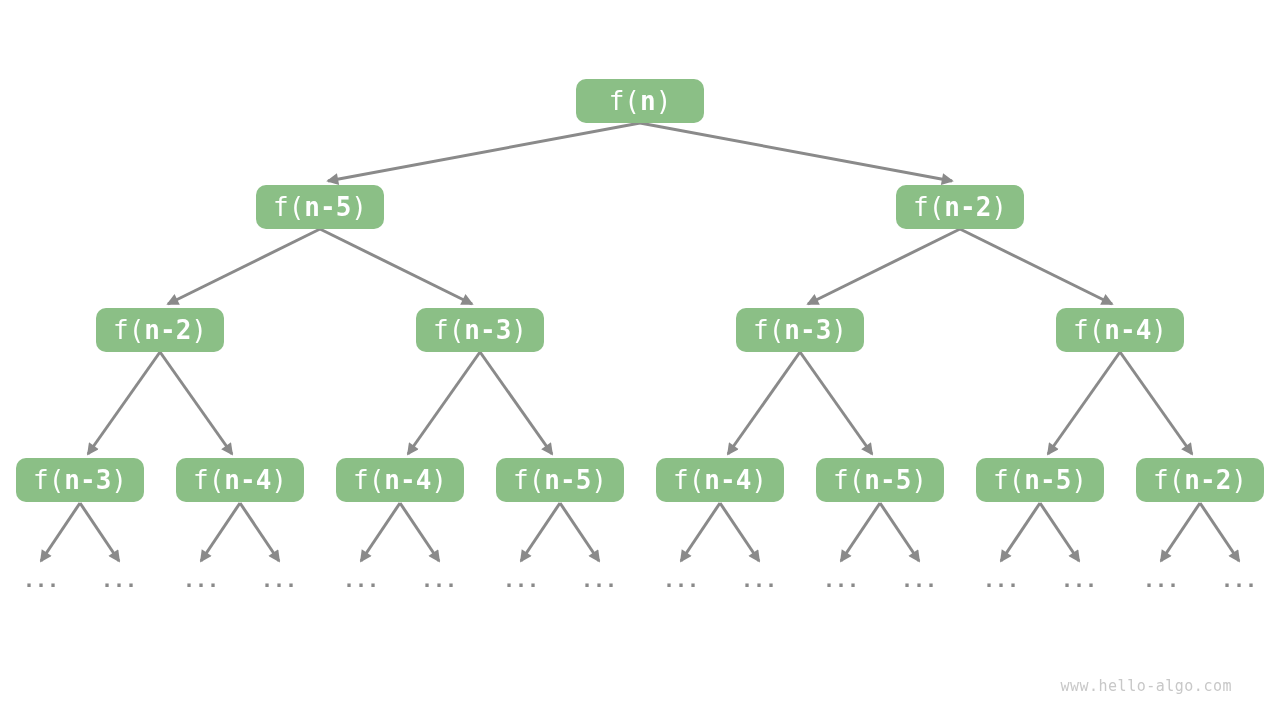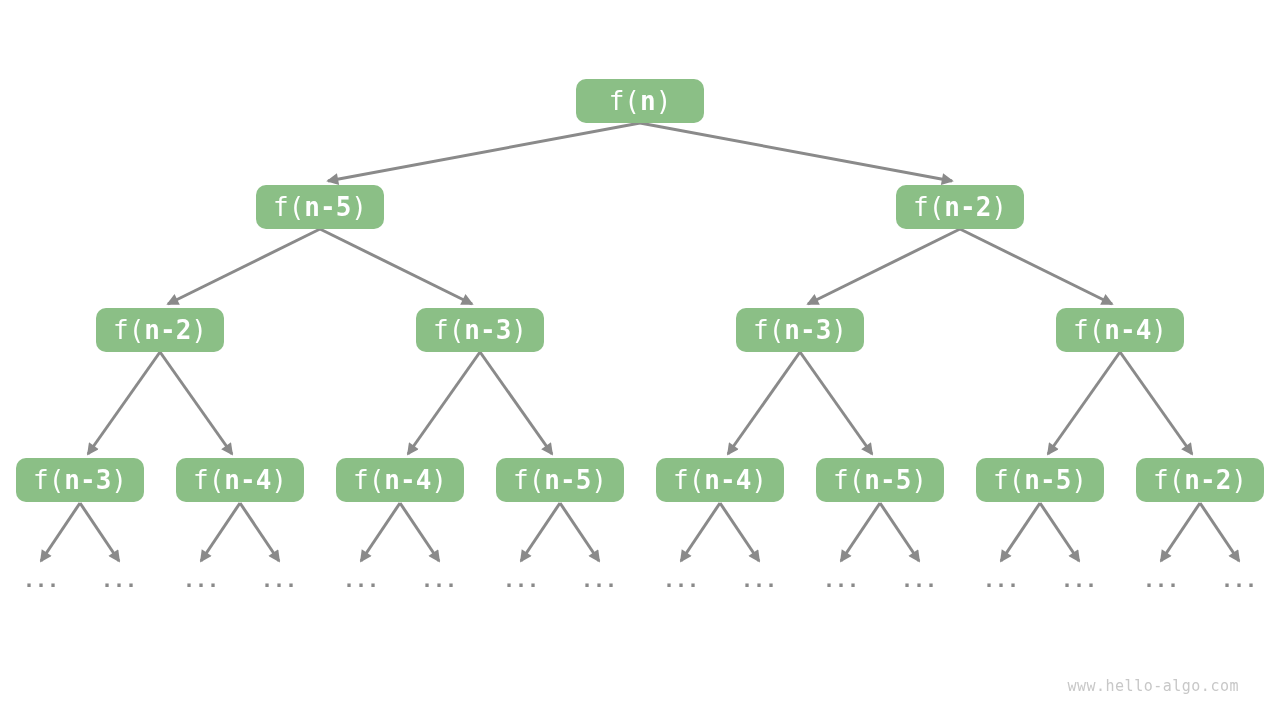--- a/index.html
+++ b/index.html
@@ -22,21 +22,21 @@
   .node .arg{font-weight:700;}
   .ellipsis{
     position:absolute;width:44px;height:20px;
     text-align:center;
     font-size:20px;line-height:20px;font-weight:700;
     color:var(--arrow,#8a8a8a);
     font-family:"DejaVu Sans Mono","Liberation Mono",monospace;
     letter-spacing:0px;
   }
   .watermark{
-    position:absolute;right:41px;top:677px;
+    position:absolute;right:48px;top:677px;
     font-size:15px;letter-spacing:0.5px;
     color:var(--watermark,#c8c8c8);
     font-family:"DejaVu Sans Mono","Liberation Mono",monospace;
   }
 </style>
 </head>
 <body>
 
 <div id="stage" style="--bg: #ffffff; --node-fill: #8bbf86; --node-text: #ffffff; --arrow: #8a8a8a; --watermark: #c8c8c8;">
   <svg id="edges" width="1280" height="720" viewBox="0 0 1280 720" xmlns="http://www.w3.org/2000/svg">

